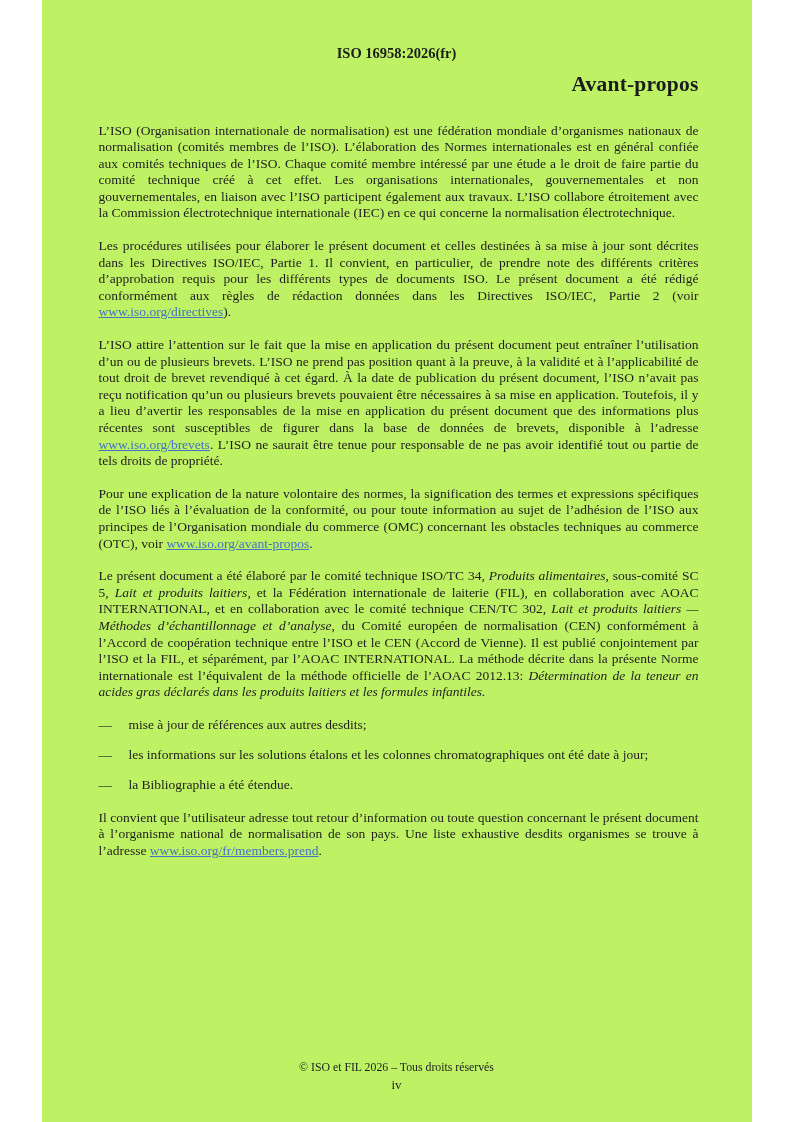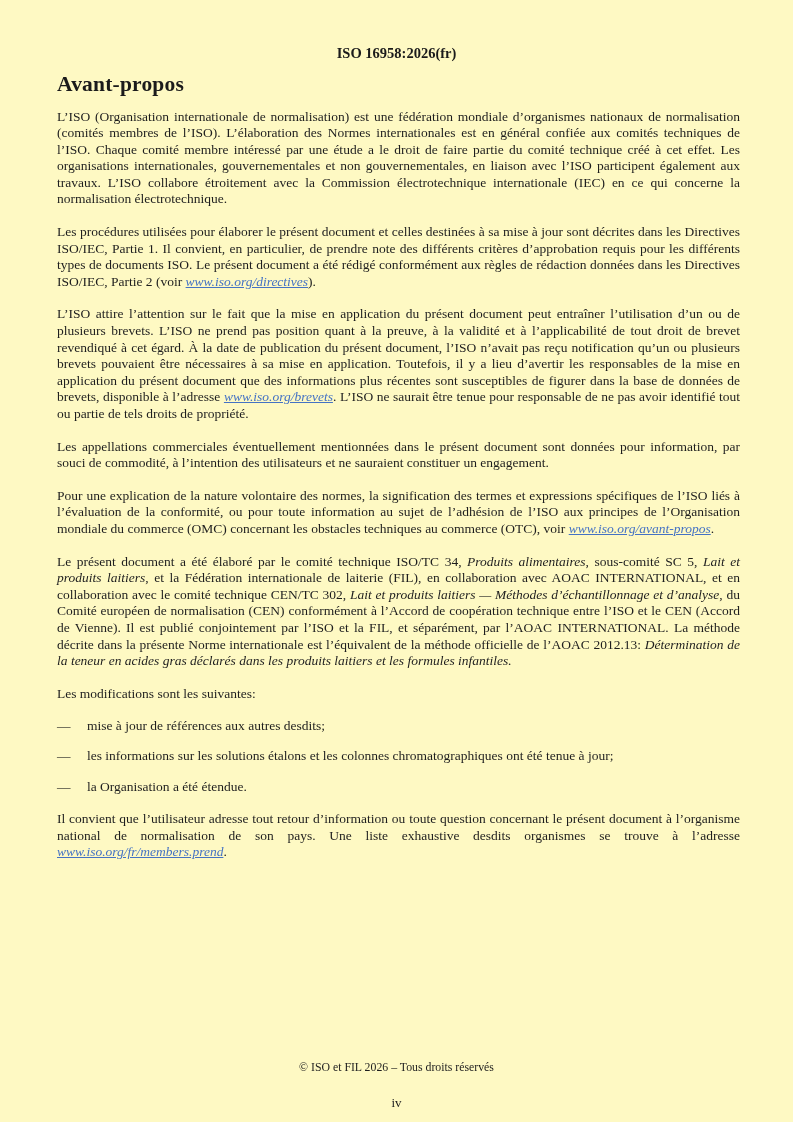--- a/index.html
+++ b/index.html
@@ -2,24 +2,24 @@
 <html lang="fr"><head>
 <meta charset="utf-8">
 <style>
   html, body {
     margin: 0;
     padding: 0;
     background: #ffffff;
   }
   .page {
     position: relative;
-    width: 793px;
+    width: 710px;
     height: 1122px;
     margin: 0 auto;
-    background: #fef9c3;
+    background: #bef264;
     font-family: "Liberation Serif", "DejaVu Serif", serif;
     color: #1e1e1e;
     overflow: hidden;
   }
   .doc-header {
     padding-top: 46px;
     text-align: center;
     font-weight: 700;
     font-size: 14.5px;
     line-height: 15.5px;
@@ -28,37 +28,37 @@
   .content {
     padding: 0 53px 0 57px;
   }
   h1.page-title {
     margin: 10px 0 0 0;
     font-size: 21.5px;
     line-height: 25px;
     font-weight: 700;
     color: #1b1b1b;
     letter-spacing: 0.2px;
+    text-align: right;
   }
   .body-text {
-    margin-top: 12px;
+    margin-top: 26px;
   }
   p.para {
     margin: 0 0 16px 0;
     font-size: 13.5px;
     line-height: 16.6px;
     text-align: justify;
     color: #1e1e1e;
   }
   p.para:last-child { margin-bottom: 0; }
   .para a.link {
     color: #4472c4;
     text-decoration: underline;
     cursor: pointer;
-    font-style: italic;
   }
   em { }
   ul.dash-list {
     list-style: none;
     margin: 0 0 16px 0;
     padding: 0;
   }
   li.dash-item {
     display: flex;
     margin: 0 0 13.5px 0;
@@ -77,21 +77,21 @@
     right: 0;
     top: 1060px;
     text-align: center;
   }
   .copyright {
     font-size: 11.8px;
     line-height: 15px;
     color: #1e1e1e;
   }
   .page-number {
-    margin-top: 20px;
+    margin-top: 2px;
     font-size: 13px;
     line-height: 15px;
     color: #1e1e1e;
   }
 </style>
 </head>
 <body>
 
 <div class="page">
 
@@ -99,37 +99,35 @@
     <div>ISO 16958:2026(fr)</div>
   </header>
 
   <div class="content">
     <h1 class="page-title">Avant-propos</h1>
 
     <div class="body-text">
       <p class="para"><span>L’ISO (Organisation internationale de normalisation) est une fédération mondiale d’organismes nationaux de normalisation (comités membres de l’ISO). L’élaboration des Normes internationales est en général confiée aux comités techniques de l’ISO. Chaque comité membre intéressé par une étude a le droit de faire partie du comité technique créé à cet effet. Les organisations internationales, gouvernementales et non gouvernementales, en liaison avec l’ISO participent également aux travaux. L’ISO collabore étroitement avec la Commission électrotechnique internationale (IEC) en ce qui concerne la normalisation électrotechnique.</span></p>
       <p class="para"><span>Les procédures utilisées pour élaborer le présent document et celles destinées à sa mise à jour sont décrites dans les Directives ISO/IEC, Partie 1. Il convient, en particulier, de prendre note des différents critères d’approbation requis pour les différents types de documents ISO. Le présent document a été rédigé conformément aux règles de rédaction données dans les Directives ISO/IEC, Partie 2 (voir </span><a class="link" href="#">www.iso.org/directives</a><span>).</span></p>
       <p class="para"><span>L’ISO attire l’attention sur le fait que la mise en application du présent document peut entraîner l’utilisation d’un ou de plusieurs brevets. L’ISO ne prend pas position quant à la preuve, à la validité et à l’applicabilité de tout droit de brevet revendiqué à cet égard. À la date de publication du présent document, l’ISO n’avait pas reçu notification qu’un ou plusieurs brevets pouvaient être nécessaires à sa mise en application. Toutefois, il y a lieu d’avertir les responsables de la mise en application du présent document que des informations plus récentes sont susceptibles de figurer dans la base de données de brevets, disponible à l’adresse </span><a class="link" href="#">www.iso.org/brevets</a><span>. L’ISO ne saurait être tenue pour responsable de ne pas avoir identifié tout ou partie de tels droits de propriété.</span></p>
-      <p class="para"><span>Les appellations commerciales éventuellement mentionnées dans le présent document sont données pour information, par souci de commodité, à l’intention des utilisateurs et ne sauraient constituer un engagement.</span></p>
       <p class="para"><span>Pour une explication de la nature volontaire des normes, la signification des termes et expressions spécifiques de l’ISO liés à l’évaluation de la conformité, ou pour toute information au sujet de l’adhésion de l’ISO aux principes de l’Organisation mondiale du commerce (OMC) concernant les obstacles techniques au commerce (OTC), voir </span><a class="link" href="#">www.iso.org/avant-propos</a><span>.</span></p>
       <p class="para"><span>Le présent document a été élaboré par le comité technique ISO/TC 34, </span><em>Produits alimentaires</em><span>, sous-comité SC 5, </span><em>Lait et produits laitiers</em><span>, et la Fédération internationale de laiterie (FIL), en collaboration avec AOAC INTERNATIONAL, et en collaboration avec le comité technique CEN/TC 302, </span><em>Lait et produits laitiers — Méthodes d’échantillonnage et d’analyse</em><span>, du Comité européen de normalisation (CEN) conformément à l’Accord de coopération technique entre l’ISO et le CEN (Accord de Vienne). Il est publié conjointement par l’ISO et la FIL, et séparément, par l’AOAC INTERNATIONAL. La méthode décrite dans la présente Norme internationale est l’équivalent de la méthode officielle de l’AOAC 2012.13: </span><em>Détermination de la teneur en acides gras déclarés dans les produits laitiers et les formules infantiles.</em></p>
-      <p class="para"><span>Les modifications sont les suivantes:</span></p>
 
       <ul class="dash-list">
         <li class="dash-item">
           <span class="dash">—</span>
           <span class="li-text">mise à jour de références aux autres desdits;</span>
         </li>
         <li class="dash-item">
           <span class="dash">—</span>
-          <span class="li-text">les informations sur les solutions étalons et les colonnes chromatographiques ont été tenue à jour;</span>
+          <span class="li-text">les informations sur les solutions étalons et les colonnes chromatographiques ont été date à jour;</span>
         </li>
         <li class="dash-item">
           <span class="dash">—</span>
-          <span class="li-text">la Organisation a été étendue.</span>
+          <span class="li-text">la Bibliographie a été étendue.</span>
         </li>
       </ul>
 
       <p class="para"><span>Il convient que l’utilisateur adresse tout retour d’information ou toute question concernant le présent document à l’organisme national de normalisation de son pays. Une liste exhaustive desdits organismes se trouve à l’adresse </span><a class="link" href="#">www.iso.org/fr/members.prend</a><span>.</span></p>
     </div>
   </div>
 
   <footer class="doc-footer">
     <div class="copyright">© ISO et FIL 2026 – Tous droits réservés</div>
     <div class="page-number">iv</div>

